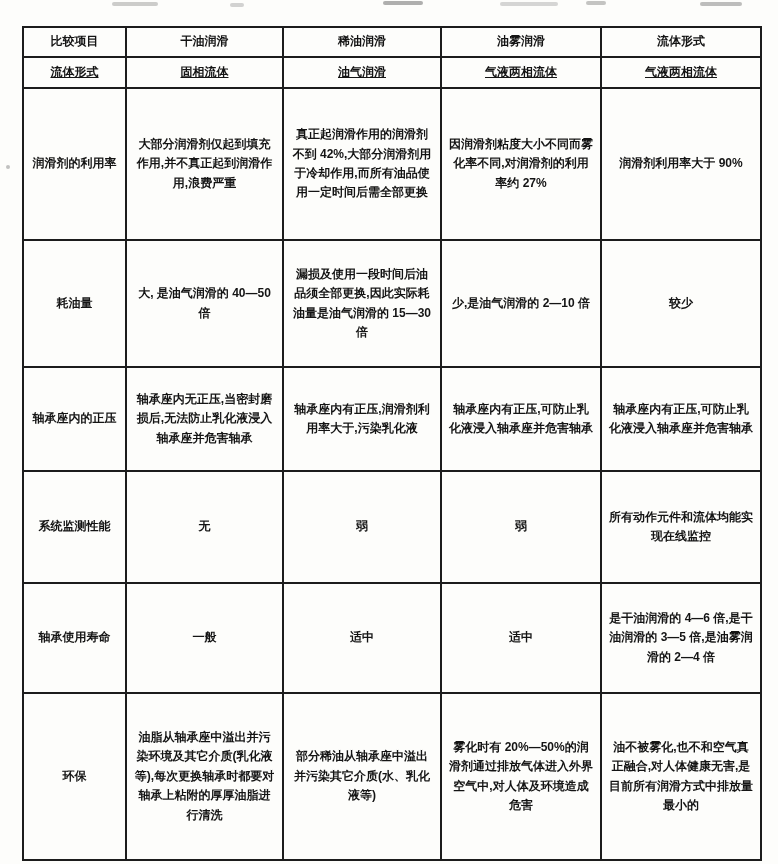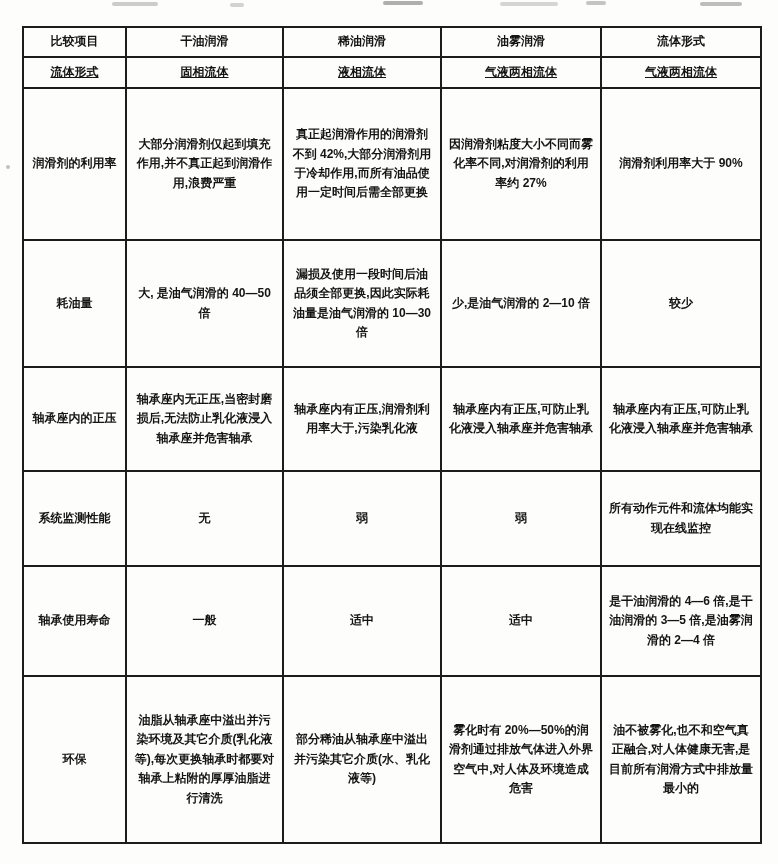--- a/index.html
+++ b/index.html
@@ -57,21 +57,21 @@
   .col-dry    { width: 157px; }
   .col-thin   { width: 158px; }
   .col-mist   { width: 160px; }
   .col-oilair { width: 160px; }
   
   tr.r-head   { height: 30px; }
   tr.r-fluid  { height: 31px; text-decoration: underline; }
   tr.r-util   { height: 152px; }
   tr.r-cons   { height: 127px; }
   tr.r-press  { height: 104px; }
-  tr.r-mon    { height: 95px; }
+  tr.r-mon    { height: 112px; }
   tr.r-life   { height: 110px; }
   tr.r-env    { height: 167px; }
 </style>
 </head>
 <body>
 
 <div class="page">
 
   <span class="smudge" style="left:112px; top:2px; width:46px; opacity:.35"></span>
   <span class="smudge" style="left:230px; top:3px; width:14px; opacity:.30"></span>
@@ -95,35 +95,35 @@
         <th>干油润滑</th>
         <th>稀油润滑</th>
         <th>油雾润滑</th>
         <th>流体形式</th>
       </tr>
     </thead>
     <tbody>
       <tr class="r-fluid">
         <th>流体形式</th>
         <td>固相流体</td>
-        <td>液相流体</td>
+        <td>油气润滑</td>
         <td>气液两相流体</td>
         <td>气液两相流体</td>
       </tr>
       <tr class="r-util">
         <th>润滑剂的利用率</th>
         <td>大部分润滑剂仅起到填充作用,并不真正起到润滑作用,浪费严重</td>
         <td>真正起润滑作用的润滑剂不到 42%,大部分润滑剂用于冷却作用,而所有油品使用一定时间后需全部更换</td>
         <td>因润滑剂粘度大小不同而雾化率不同,对润滑剂的利用率约 27%</td>
         <td>润滑剂利用率大于 90%</td>
       </tr>
       <tr class="r-cons">
         <th>耗油量</th>
         <td>大, 是油气润滑的 40—50 倍</td>
-        <td>漏损及使用一段时间后油品须全部更换,因此实际耗油量是油气润滑的 10—30 倍</td>
+        <td>漏损及使用一段时间后油品须全部更换,因此实际耗油量是油气润滑的 15—30 倍</td>
         <td>少,是油气润滑的 2—10 倍</td>
         <td>较少</td>
       </tr>
       <tr class="r-press">
         <th>轴承座内的正压</th>
         <td>轴承座内无正压,当密封磨损后,无法防止乳化液浸入轴承座并危害轴承</td>
         <td>轴承座内有正压,润滑剂利用率大于,污染乳化液</td>
         <td>轴承座内有正压,可防止乳化液浸入轴承座并危害轴承</td>
         <td>轴承座内有正压,可防止乳化液浸入轴承座并危害轴承</td>
       </tr>

